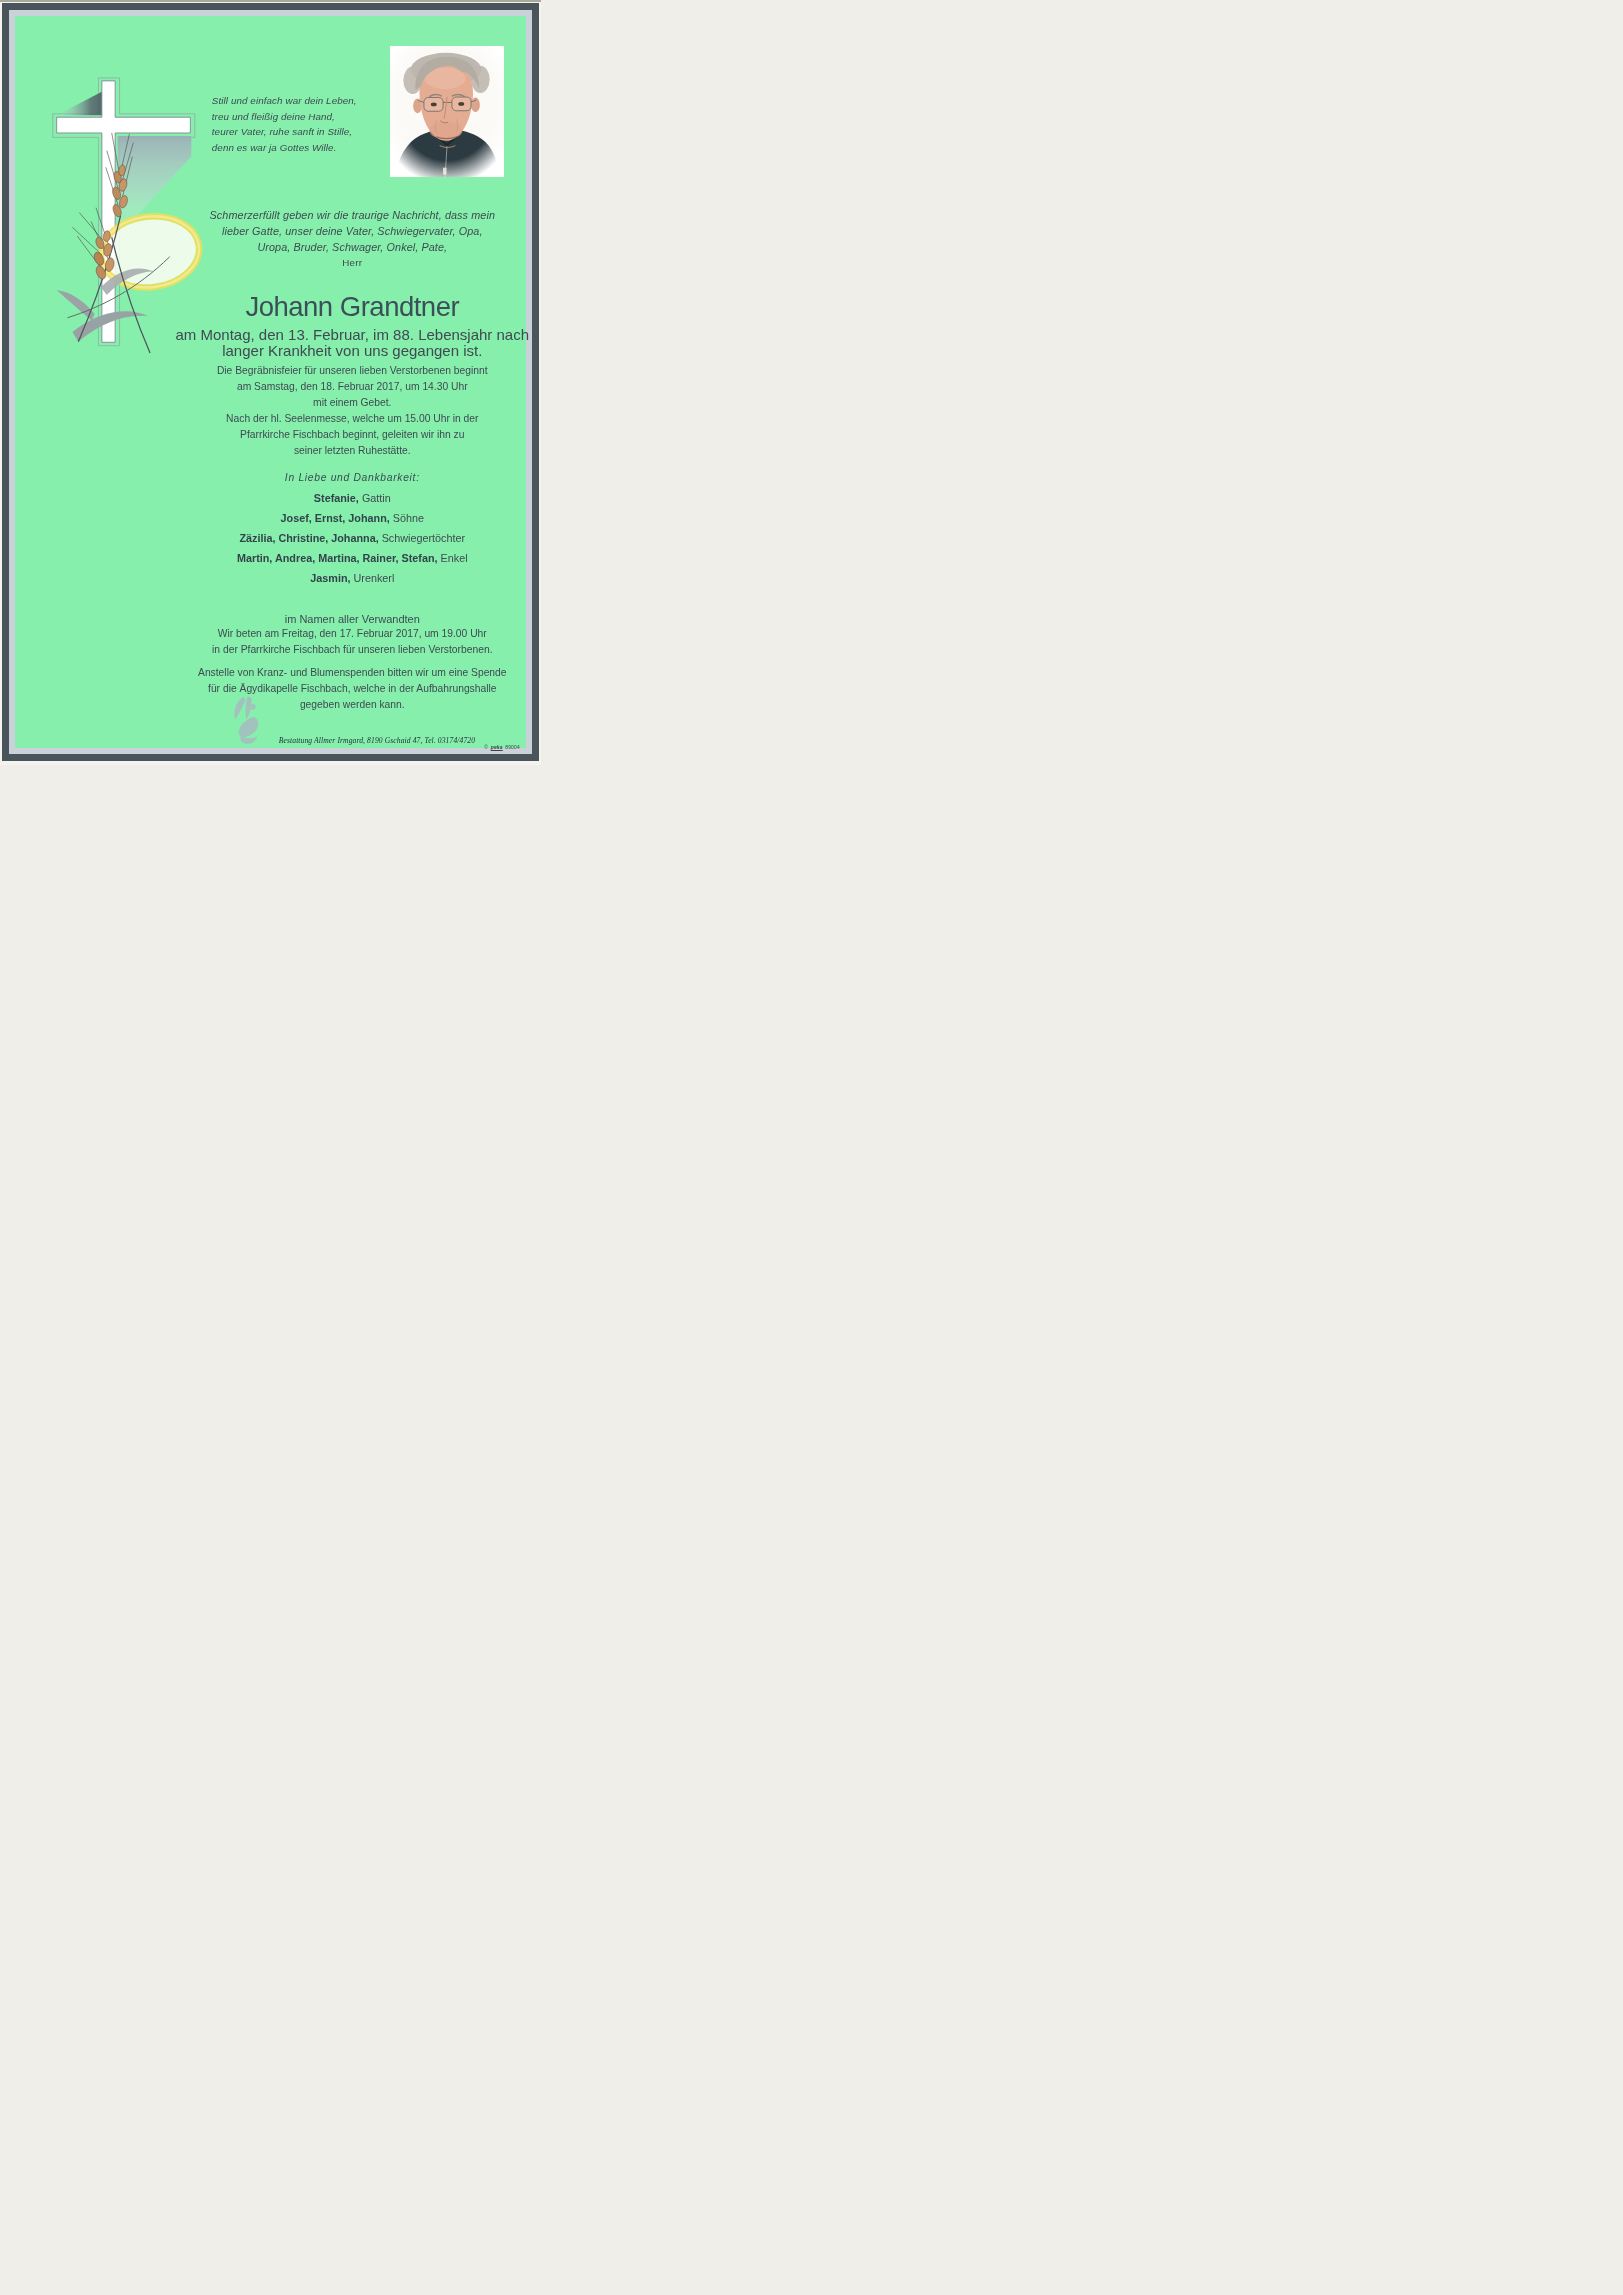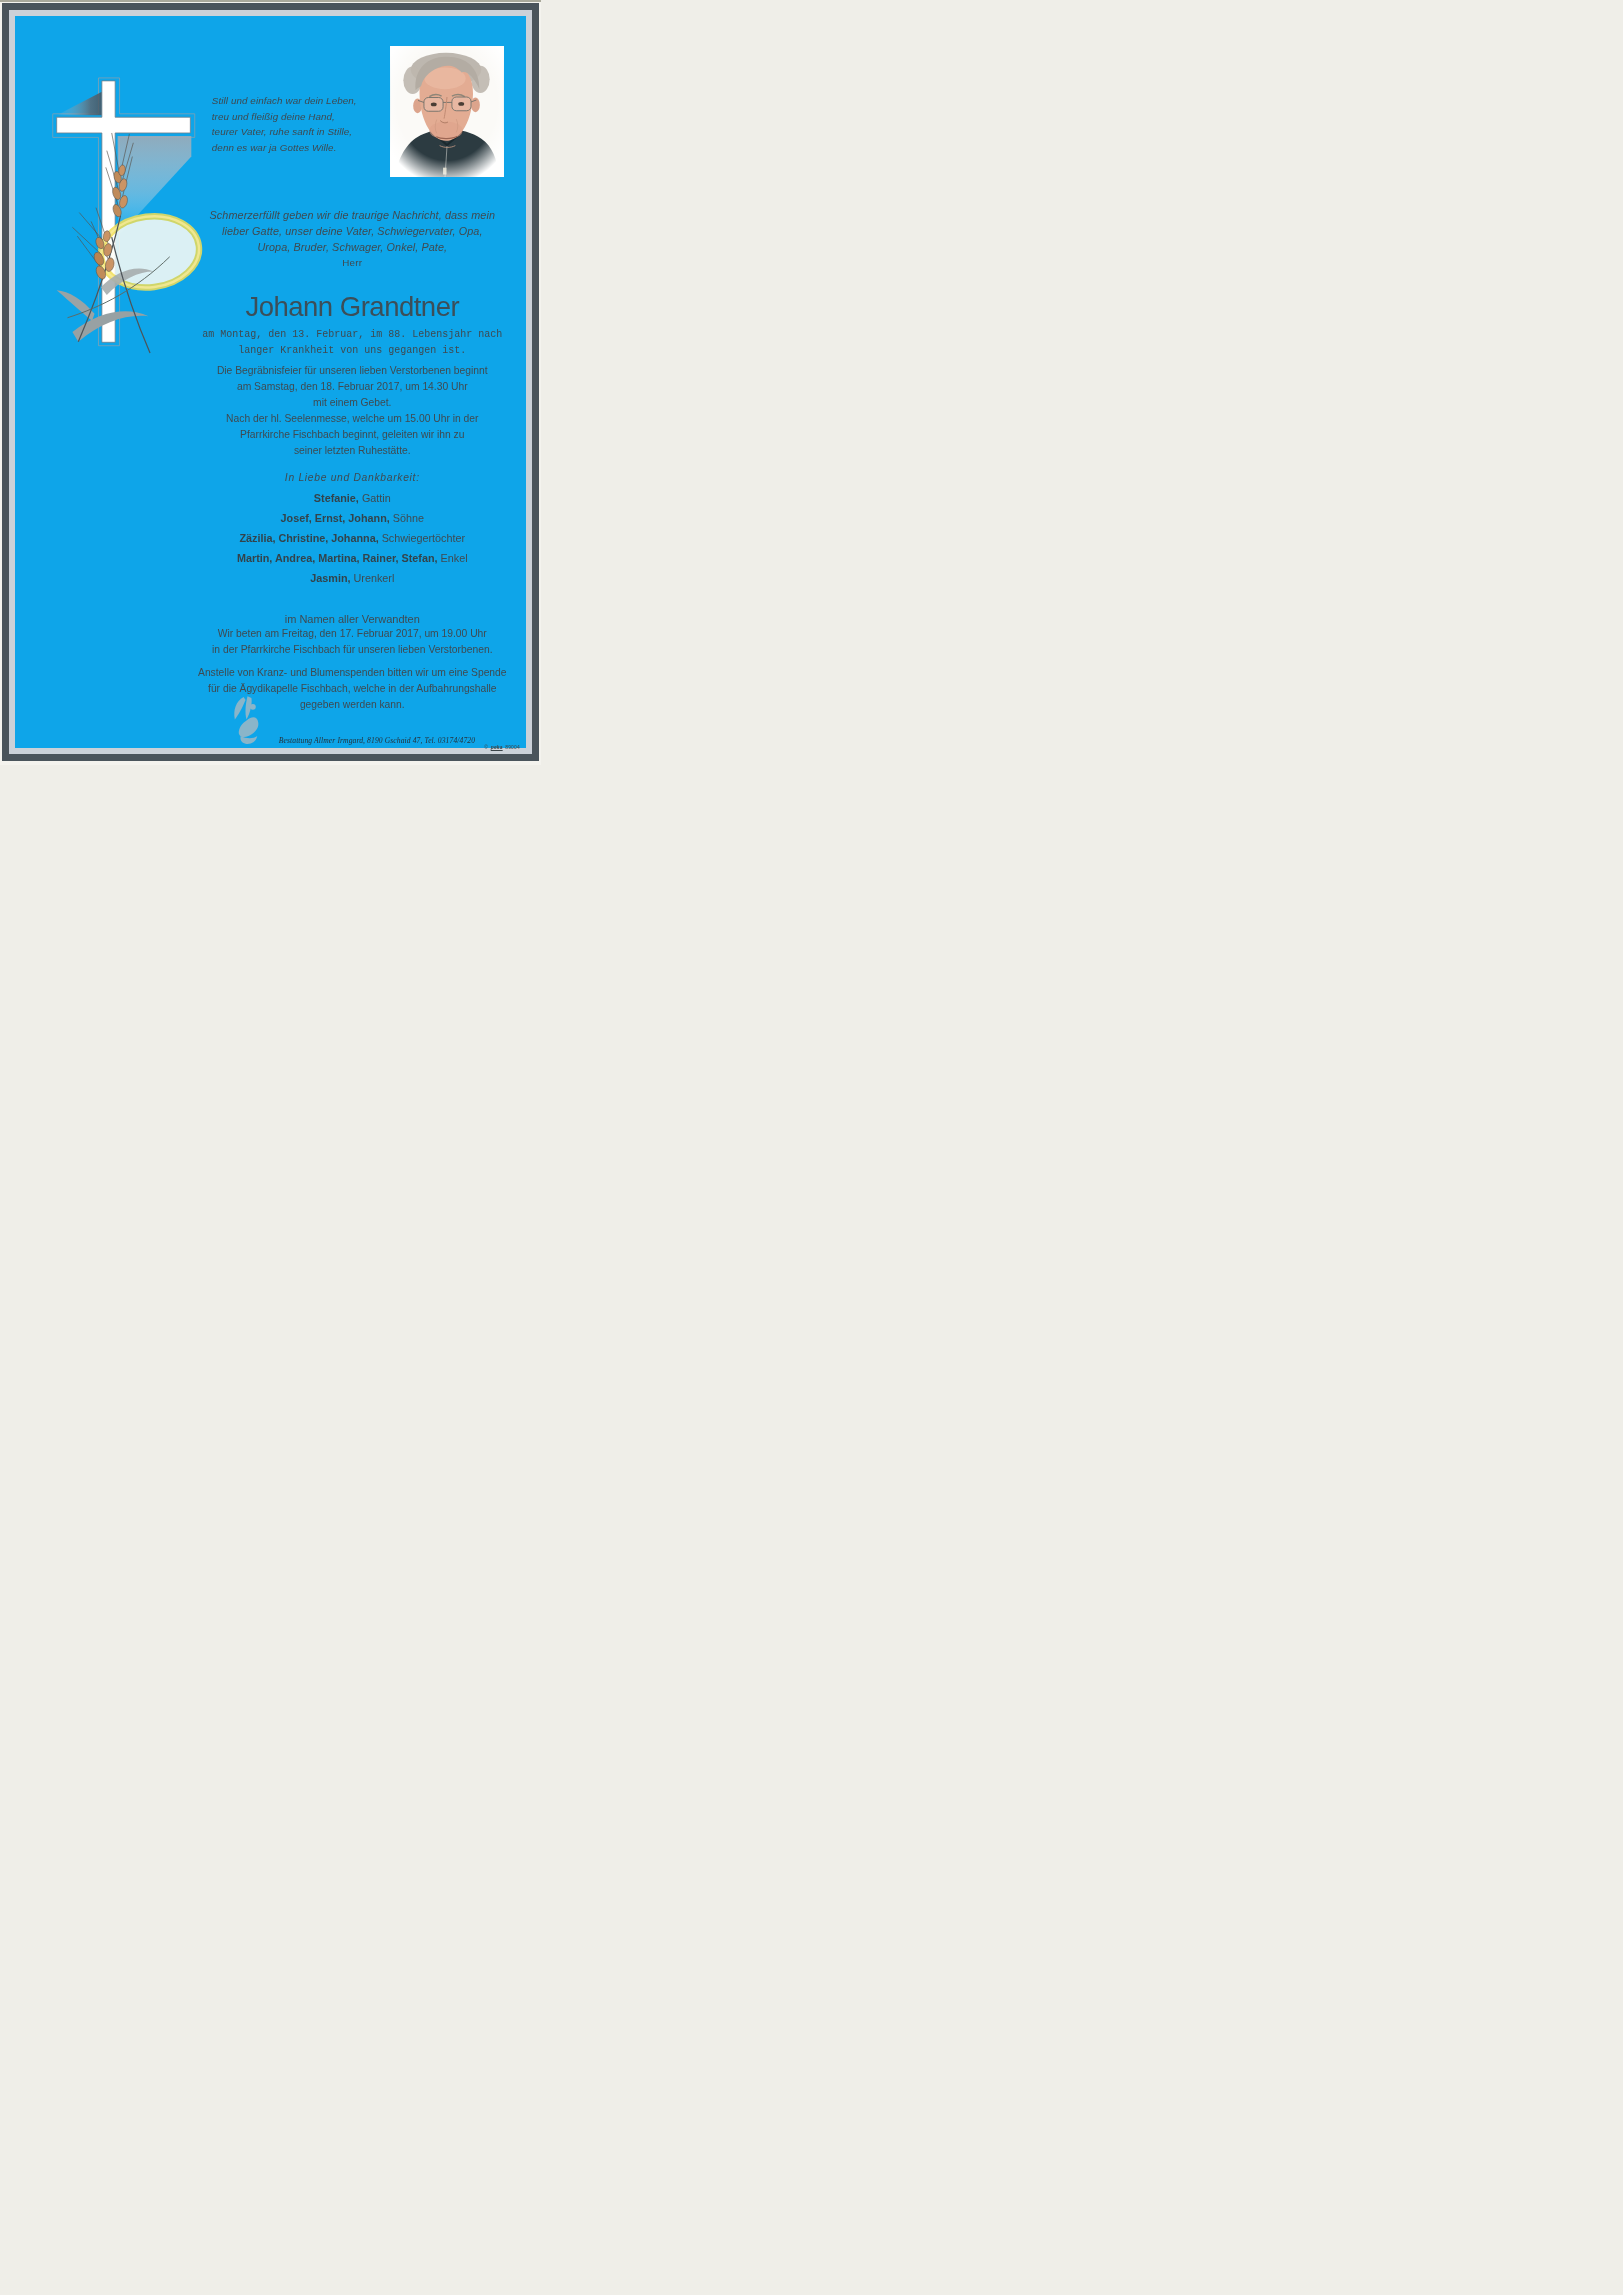--- a/index.html
+++ b/index.html
@@ -17,40 +17,40 @@
   .band-dark{
     position:absolute;left:2px;right:2.5px;top:3.4px;bottom:3.9px;
     background:#4a545b;
   }
   .band-light{
     position:absolute;left:6.9px;right:6.9px;top:6.9px;bottom:6.9px;
     background:#cbd1d8;
   }
   .content{
     position:absolute;left:5.9px;right:5.9px;top:5.9px;bottom:5.9px;
-    background:#0ea5e9;
+    background:#86efac;
     color:#3f4a51;
   }
   .abs{position:absolute;}
   .poem{
     left:197px;top:77px;
     font-style:italic;font-size:9.8px;line-height:15.5px;
     color:#3e4950;letter-spacing:0.1px;
   }
   .artwork{left:23px;top:58px;}
   .photo{left:375px;top:29.5px;}
   .col{left:151px;top:0;width:373px;text-align:center;}
   .block{position:absolute;width:100%;}
   .announcement{top:191px;font-style:italic;font-size:10.8px;line-height:16px;letter-spacing:0.1px;text-align:center;}
   .herr{top:241px;font-size:9.8px;letter-spacing:0.2px;}
   .name{
     top:255px;font-size:27.5px;letter-spacing:-0.5px;
     color:#3c4e58;font-weight:400;margin-top:20px;
   }
-  .death{top:311px;font-size:10px;line-height:15.7px;font-family:Liberation Mono, monospace;}
+  .death{top:311px;font-size:15px;line-height:15.7px;}
   .funeral{top:347px;font-size:10.3px;line-height:16px;}
   .closing{top:456px;font-size:10.3px;font-style:italic;letter-spacing:0.7px;}
   .family-line{position:absolute;width:100%;font-size:10.8px;}
   .fam-0{top:476px}.fam-1{top:496px}.fam-2{top:516px}.fam-3{top:536px}.fam-4{top:556px}
   .fam-names{font-weight:bold;color:#33434b;}
   .family-footer{top:597px;font-size:11px;}
   .prayer{top:610px;font-size:10.3px;line-height:15.7px;}
   .donation{top:649px;font-size:10.3px;line-height:15.7px;}
   .footer-logo{left:214px;top:678px;}
   .footer-text{

